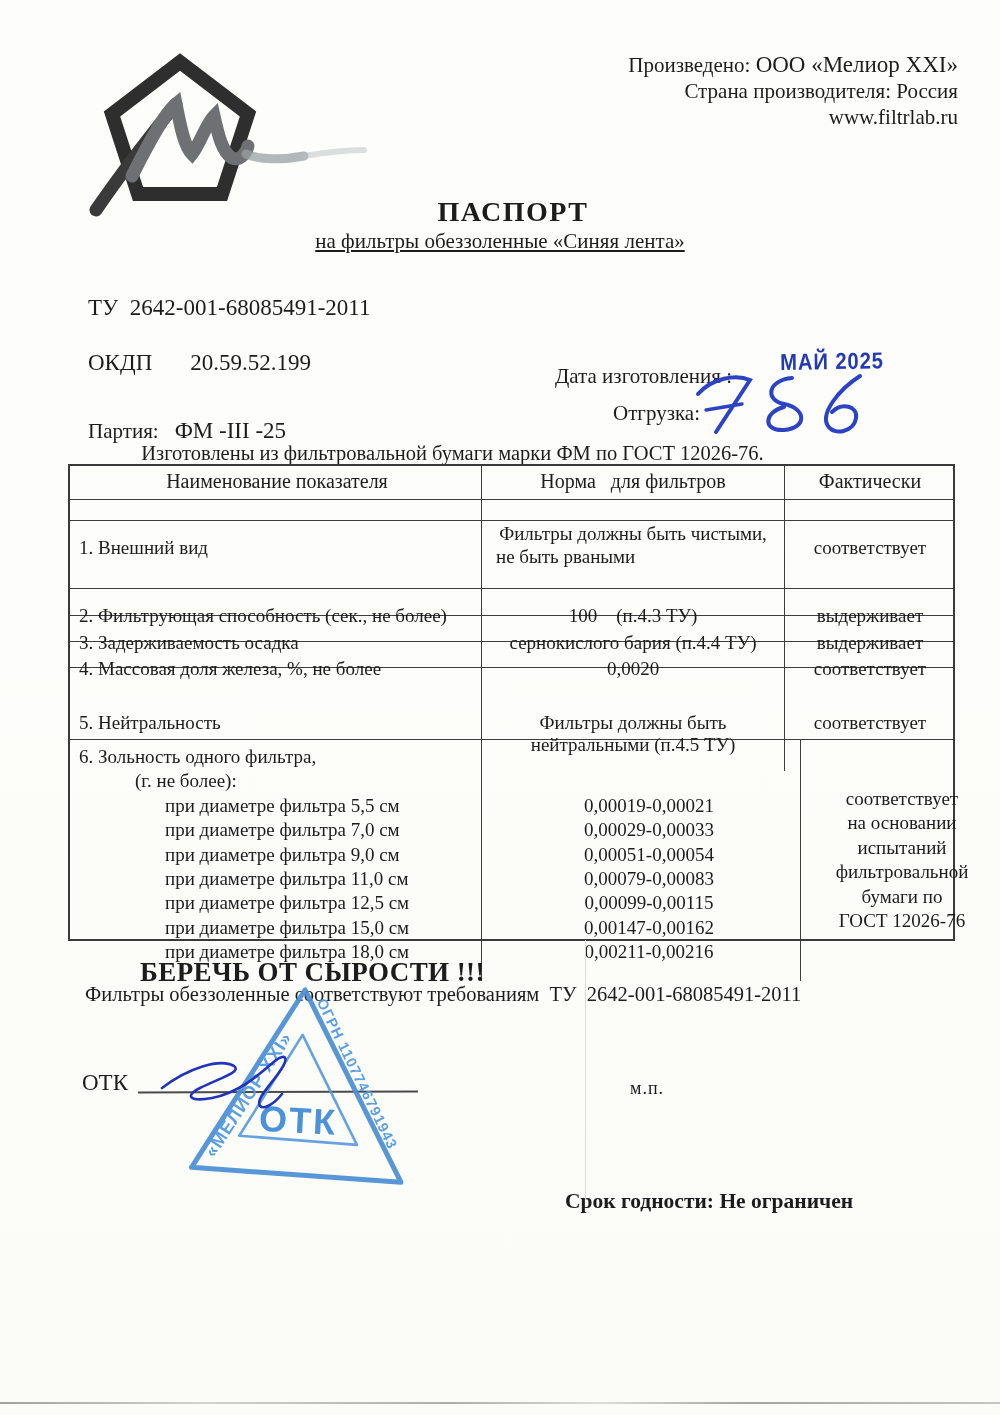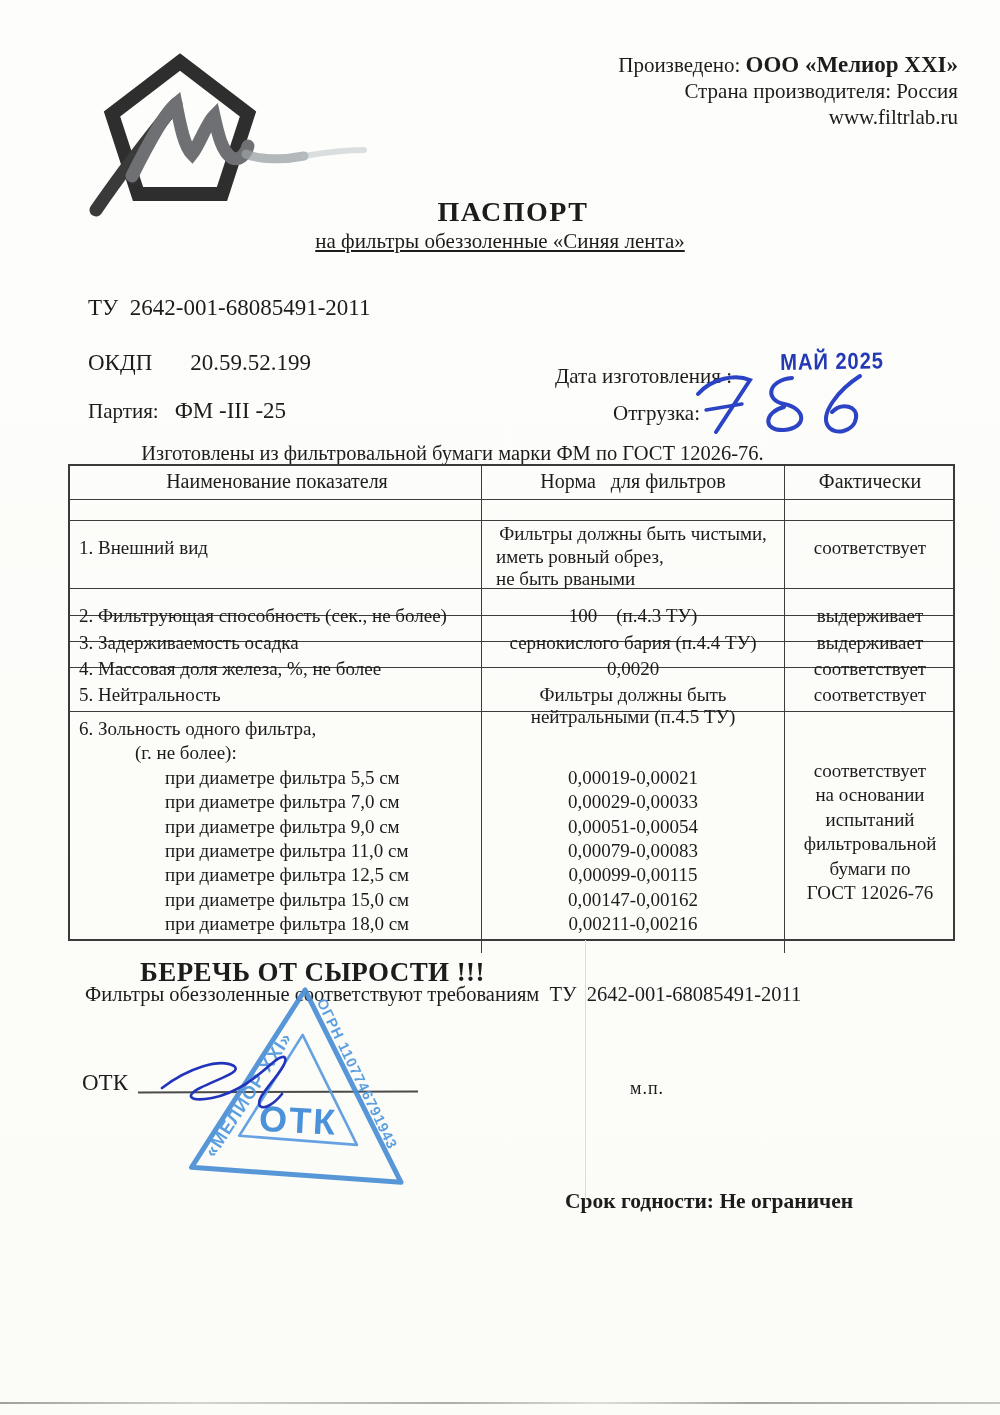--- a/index.html
+++ b/index.html
@@ -4,56 +4,56 @@
 <style>
   html,body{margin:0;padding:0;background:#e9e9e6;}
   .page{
     position:relative;width:1000px;height:1415px;margin:0 auto;
     background:linear-gradient(180deg,#fdfdfb 0%,#fcfcf9 60%,#fbfbf7 100%);
     font-family:"Liberation Serif", serif;color:#1c1c1c;overflow:hidden;
   }
   .abs{position:absolute;}
   
   .hdr-right{top:52px;right:42px;text-align:right;font-size:21px;line-height:26px;}
-  .hdr-right .bold{font-weight:bold;font-size:23px;}
+  .hdr-right .bold{font-weight:normal;font-size:23px;}
   
   .doc-title{top:196px;left:13px;width:1000px;text-align:center;font-weight:bold;font-size:28px;letter-spacing:1.5px;}
   .doc-subtitle{top:229px;left:0;width:1000px;text-align:center;font-size:21px;text-decoration:underline;}
   
   .tu-line{top:295px;left:88px;font-size:23px;}
   .okdp-line{top:350px;left:88px;font-size:23px;}
   .okdp-line .val{margin-left:38px;}
   .date-label{top:364px;left:555px;font-size:21px;}
   .date-stamp{
     top:349px;left:780px;font-family:"Liberation Sans",sans-serif;font-weight:bold;
     color:#2439b4;font-size:23px;letter-spacing:1px;transform:scaleX(.88) rotate(-.8deg);transform-origin:left top;
     white-space:nowrap;
   }
-  .batch-line{top:398px;left:88px;font-size:21px;}
+  .batch-line{top:418px;left:88px;font-size:21px;}
   .batch-line .val{font-size:23px;margin-left:16px;}
   .ship-label{top:401px;left:613px;font-size:21px;}
   
   .table-intro{top:442px;left:0;width:905px;text-align:center;font-size:20.5px;}
   .spec-table{
     top:464px;left:68px;width:887px;height:477px;border:2px solid #3a3a3a;box-sizing:border-box;
     font-size:19px;
   }
   .t-row{display:grid;grid-template-columns:412px 303px 170px;box-sizing:border-box;border-bottom:1.6px solid #3d3d3d;}
   .t-row:last-child{border-bottom:none;}
   .c1,.c2,.c3{box-sizing:border-box;padding:16px 6px;}
   .c1{border-right:1.6px solid #3d3d3d;padding-left:9px;}
   .c2{border-right:1.6px solid #3d3d3d;text-align:center;}
   .c3{text-align:center;}
   .t-head{height:34px;}
   .t-head .c1,.t-head .c2,.t-head .c3{text-align:center;font-size:20px;padding-top:4px;}
   .empty-row{height:21px;}
   .r1{height:68px;}  .r1 .c2{line-height:22.5px;padding-top:2px;}
   .r2{height:27px;}  .r3{height:26px;}  .r4{height:26px;}
-  .r5{height:44px;}  .r5 .c2{line-height:21.5px;}
-  .r6{height:231px;} .r6 .c1 div,.r6 .c2 div,.r6 .c3 div{line-height:24.4px;}
+  .r5{height:44px;margin-top:28px;}  .r5 .c2{line-height:21.5px;}
+  .r6{height:231px;gap:16px;} .r6 .c1 div,.r6 .c2 div,.r6 .c3 div{line-height:24.4px;}
   .r6 .c1{padding-top:5px;}
   .r6 .c1 .indent1{padding-left:56px;}
   .r6 .c1 .sub{padding-left:86px;}
   .r6 .c2{padding-top:5px;}
   .r6 .c2 .spacer{height:48.8px;}
   .r6 .c3{padding-top:47px;line-height:24.8px;}
   
   .warning{top:957px;left:140px;font-weight:bold;font-size:27px;letter-spacing:.4px;}
   .conformity{top:983px;left:85px;font-size:20.5px;}
   .otk-label{top:1070px;left:82px;font-size:23px;}
@@ -117,21 +117,20 @@
     <div class="t-row empty-row">
       <div class="c1"></div>
         <div class="c2"></div>
         <div class="c3"></div>
     </div>
 
     <div class="t-row r1">
       <div class="c1">1. Внешний вид</div>
       <div class="c2">
         <div>Фильтры должны быть чистыми,</div>
-        <div style="text-align:left;padding-left:8px;">иметь ровный обрез,</div>
         <div style="text-align:left;padding-left:8px;">не быть рваными</div>
       </div>
       <div class="c3">соответствует</div>
     </div>
 
     <div class="t-row r2">
       <div class="c1">2. Фильтрующая способность (сек., не более)</div>
       <div class="c2">100&nbsp;&nbsp;&nbsp;&nbsp;(п.4.3 ТУ)</div>
       <div class="c3">выдерживает</div>
     </div>

